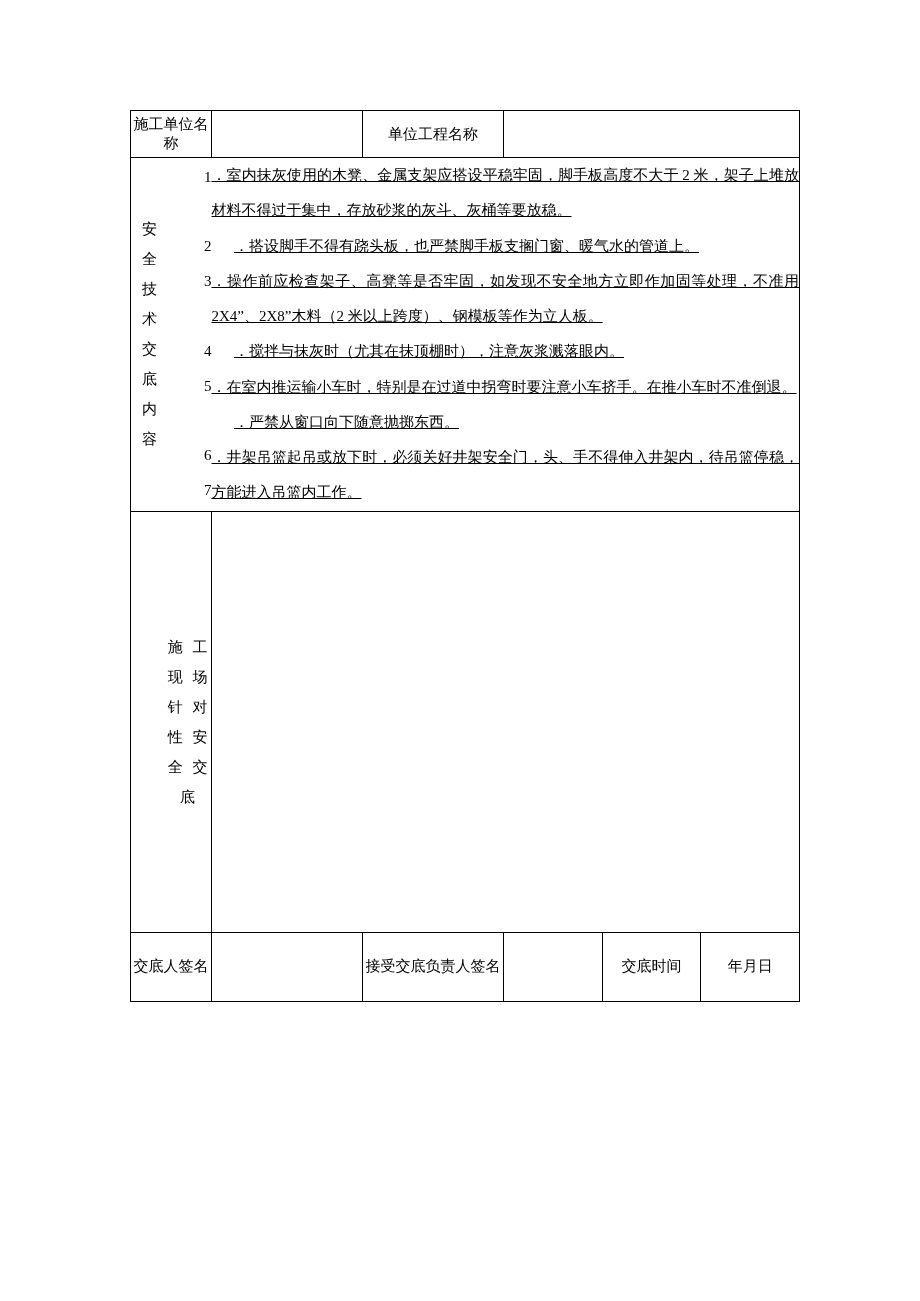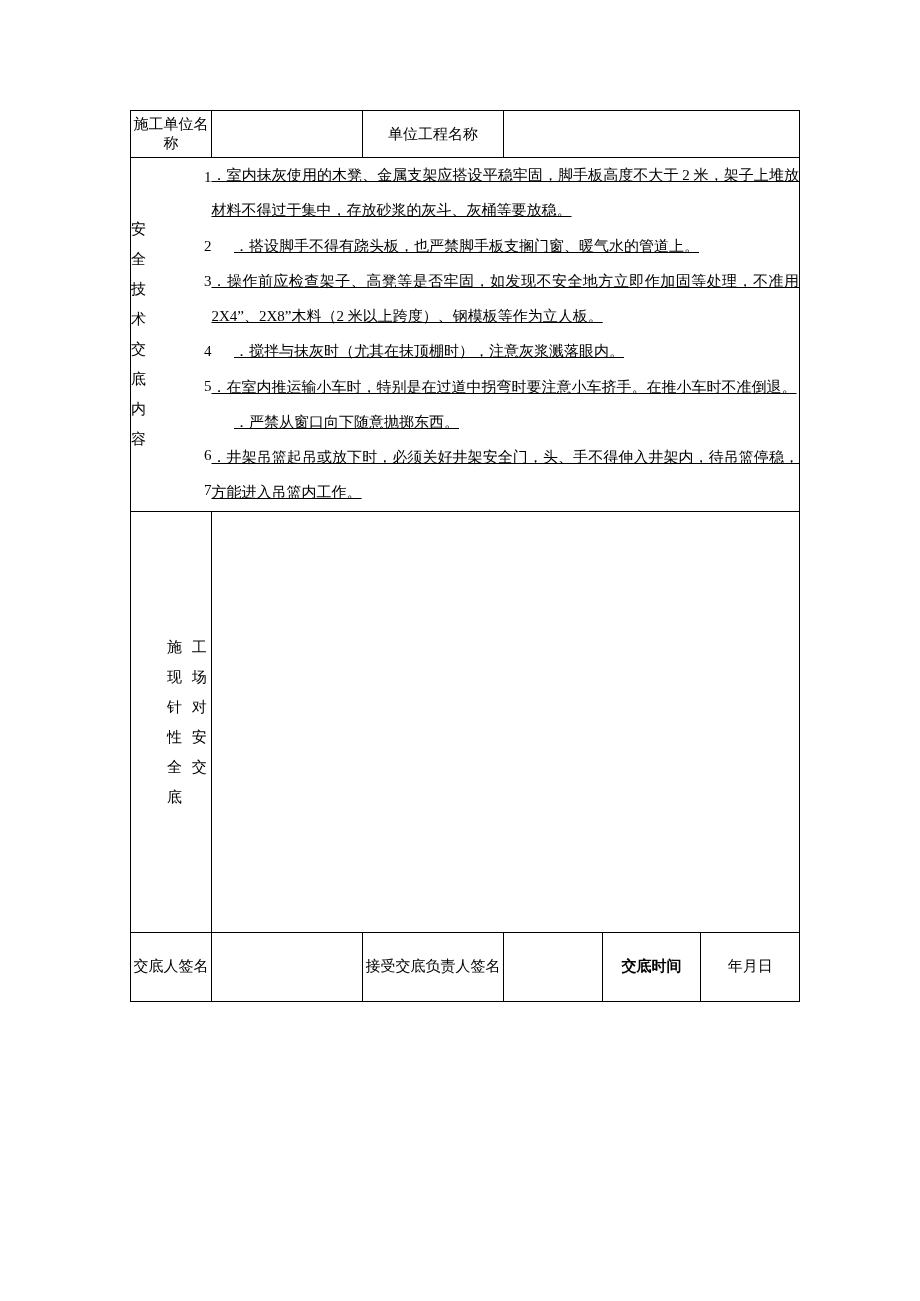--- a/index.html
+++ b/index.html
@@ -33,20 +33,21 @@
     border: 1px solid #000;
     padding: 0;
     vertical-align: middle;
   }
   td.rowhead {
     text-align: center;
     height: 46px;
   }
   td.vlabel {
     width: 36px;
+    text-align: center;
     vertical-align: middle;
     line-height: 2;
   }
   td.vlabel span {
     display: inline-block;
     writing-mode: horizontal-tb;
     line-height: 2;
     letter-spacing: 3px;
   }
   td.content {
@@ -64,21 +65,21 @@
   }
   tr.sign td {
     height: 68px;
     vertical-align: middle;
     text-align: center;
   }
   td.sign-lbl1 { width: 80px; }
   td.sign-val1 { width: 90px; }
   td.sign-lbl2 { width: 108px; line-height: 1.55; }
   td.sign-val2 { width: 90px; }
-  td.sign-lbl3 { width: 78px; font-family: "SimHei","黑体",sans-serif; font-weight: bold; }
+  td.sign-lbl3 { width: 78px; font-family: "SimHei","黑体",sans-serif; font-weight: normal; }
   td.sign-val3 { }
   
   td.numcol-cell {
     border-left: none !important;
     border-right: none !important;
     vertical-align: top;
     padding-top: 14px;
     width: 16px;
     text-align: right;
     line-height: 2.35;

